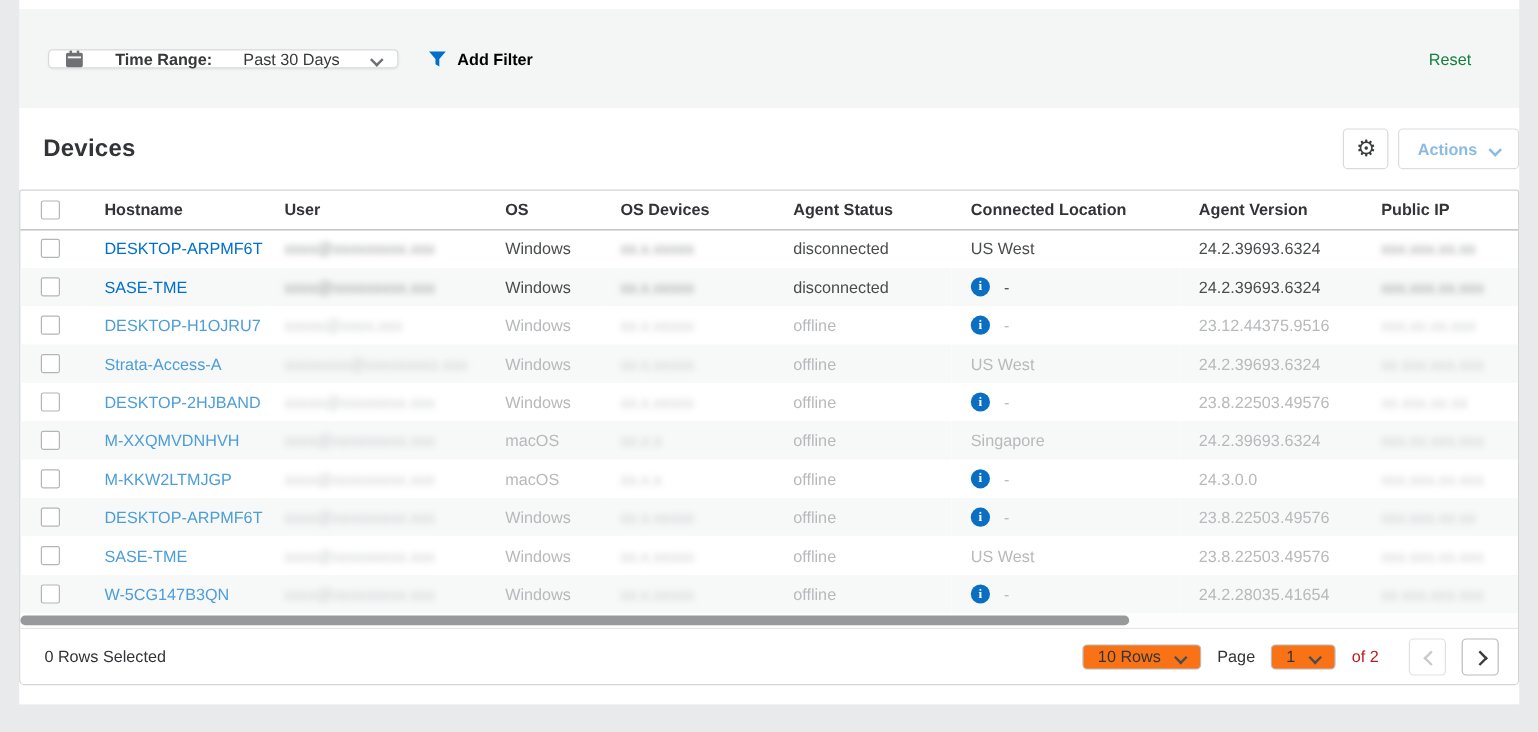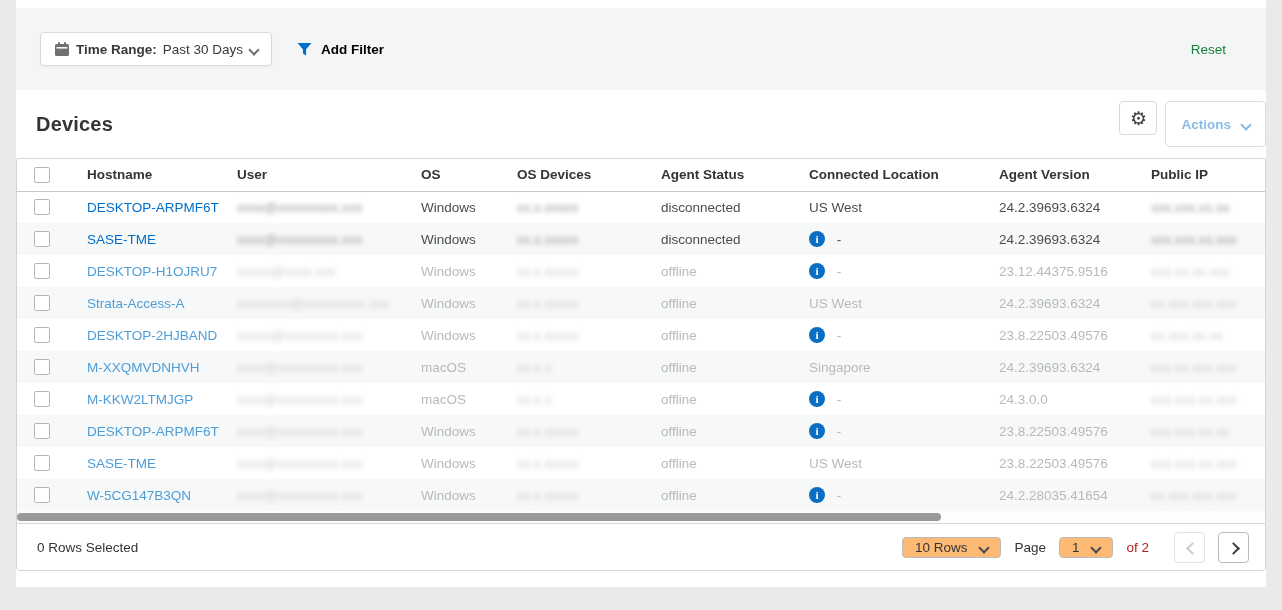--- a/index.html
+++ b/index.html
@@ -14,23 +14,23 @@
   .main { margin:0 16px; width:1250px; }
   .top-strip { height:8px; background:#ffffff; }
 
   
   .filter-bar {
     height:82px; background:#f4f5f5;
     display:flex; align-items:center;
     padding:0 40px 0 24px;
   }
   .time-pill {
-    display:flex; align-items:center; gap:6px;
+    display:flex; align-items:center; gap:26px;
     background:#fff; border:1px solid #d9dadb; border-radius:4px;
-    height:34px; padding:0 13px; cursor:pointer;
+    height:16px; padding:0 13px; cursor:pointer;
     box-shadow:0 1px 2px rgba(0,0,0,0.05);
   }
   .time-pill .t-label { font-weight:700; font-size:13.5px; }
   .time-pill .t-value { font-size:13.5px; }
   .chev { display:inline-block; width:9px; height:9px; position:relative; }
   .chev::before {
     content:""; position:absolute; left:1px; top:1px;
     width:6px; height:6px; border-right:2px solid #6e7073; border-bottom:2px solid #6e7073;
     transform:rotate(45deg);
   }
@@ -44,21 +44,21 @@
   .content { background:#ffffff; padding-bottom:16px; }
   .content-header { height:68px; display:flex; align-items:center; padding-left:20px; }
   .title { font-size:20px; font-weight:700; color:#333437; letter-spacing:0.2px; }
   .header-buttons { margin-left:auto; display:flex; gap:8px; }
   .gear-btn {
     width:38px; height:34px; background:#fff; border:1px solid #d9dadb; border-radius:4px;
     display:flex; align-items:center; justify-content:center; cursor:pointer;
     font-size:19px; color:#3c3e40; line-height:1;
   }
   .actions-btn {
-    height:46px; background:#fff; border:1px solid #dcdddf; border-radius:4px;
+    height:34px; background:#fff; border:1px solid #dcdddf; border-radius:4px;
     display:flex; align-items:center; gap:10px; padding:0 15px; cursor:default;
     color:#8abbe5; font-weight:700; font-size:13.5px;
   }
   .chev-lt::before { border-color:#8abbe5; }
 
   
   .panel { border:1px solid #d2d4d5; border-radius:4px; border-top-left-radius:2px; border-top-right-radius:2px; }
   table { width:1248px; border-collapse:collapse; table-layout:fixed; font-size:13.5px; }
   th {
     height:32px; text-align:left; font-weight:700; color:#333437;
@@ -93,21 +93,21 @@
 
   
   .tfooter {
     height:47px; border-top:1px solid #d4d5d6;
     display:flex; align-items:center; padding:0 16px 0 20px;
     border-bottom-left-radius:4px; border-bottom-right-radius:4px; background:#fff;
   }
   .rows-selected { font-size:13.5px; color:#333437; }
   .pager { margin-left:auto; display:flex; align-items:center; gap:13px; }
   .select-box {
-    height:21px; border:1px solid #b9bbbd; border-radius:4px; background:#fdba74;
+    height:21px; border:1px solid #b9bbbd; border-radius:4px; background:#f97316;
     display:flex; align-items:center; gap:12px; padding:0 12px; font-size:13.5px; cursor:pointer;
     color:#333437;
   }
   .chev-dk::before { border-color:#4a4c4e; }
   .pg-label { font-size:13.5px; color:#333437; }
   .of-label { font-size:13.5px; color:#b91c1c; margin-right:12px; }
   .nav-btn {
     width:31px; height:31px; border-radius:4px; background:#fff;
     display:flex; align-items:center; justify-content:center;
   }

